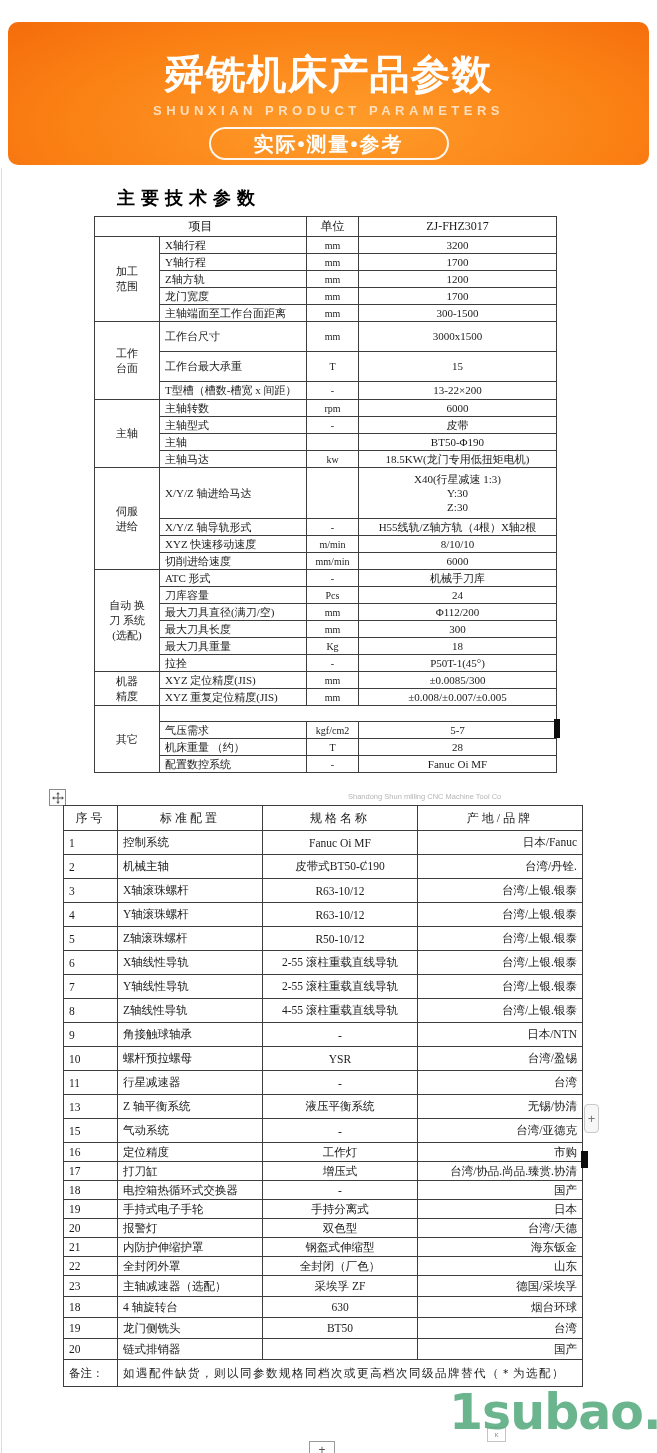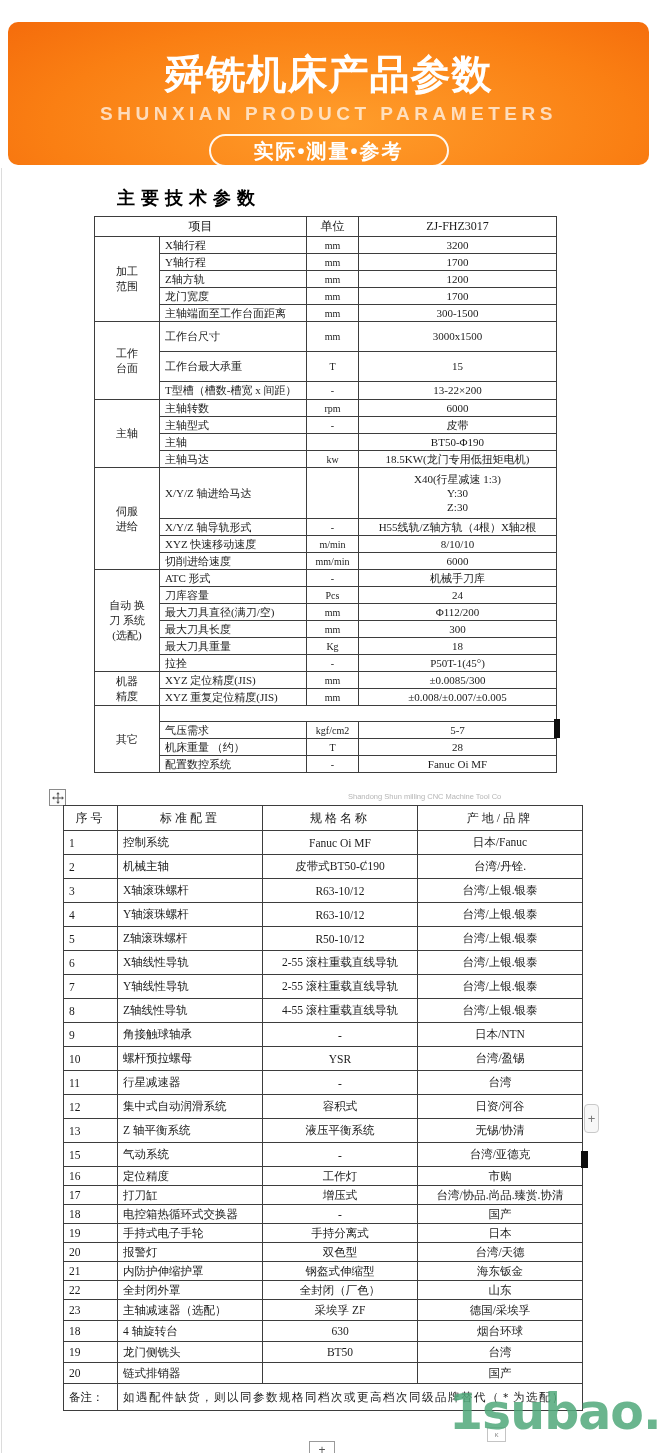--- a/index.html
+++ b/index.html
@@ -7,21 +7,21 @@
   body{position:relative;background:#ffffff;overflow:hidden;
        font-family:"Liberation Serif","DejaVu Serif",serif;color:#1b1b1b;}
 
   .page-edge{position:absolute;left:1px;top:168px;height:1285px;width:1px;background:#dcdcdc;}
 
   
   .banner{position:absolute;left:8px;top:22px;width:641px;height:143px;border-radius:10px;
           background:radial-gradient(95% 150% at 52% 72%, #ff9d2b 0%, #fa7f13 48%, #ee5704 100%);
           text-align:center;font-family:"Liberation Sans","DejaVu Sans",sans-serif;}
   .banner-title{padding-top:25px;font-size:40px;font-weight:bold;color:#ffffff;letter-spacing:1px;}
-  .banner-sub{margin-top:1px;font-size:19px;font-weight:bold;letter-spacing:4.5px;color:rgba(255,255,255,0.70);}
+  .banner-sub{margin-top:1px;font-size:13px;font-weight:bold;letter-spacing:4.5px;color:rgba(255,255,255,0.70);}
   .banner-badge{display:inline-block;margin-top:9px;width:240px;height:33px;line-height:30px;
           border:2px solid rgba(255,255,255,0.92);border-radius:17px;
           font-size:20px;font-weight:bold;color:#ffffff;letter-spacing:2px;}
 
   
   .sec-title{position:absolute;left:117px;top:186px;font-size:18px;font-weight:bold;
              letter-spacing:6px;color:#000;}
 
   
   table{border-collapse:collapse;table-layout:fixed;}
@@ -45,21 +45,21 @@
   .t2 td{padding:0 5px;}
   .t2 tr{height:24px;}
   .t2 tr.hd{height:25px;}
   .t2 tr.s{height:19px;}
   .t2 tr.m{height:21px;}
   .t2 tr.note{height:27px;}
   .t2 .hc{text-align:center;letter-spacing:3px;font-size:12px;}
   .t2 .c0{text-align:left;}
   .t2 .c1{text-align:left;}
   .t2 .c2{text-align:center;}
-  .t2 .c3{text-align:center;}
+  .t2 .c3{text-align:right;}
   .t2 .note-txt{letter-spacing:1.5px;}
 
   
   .wm-co{position:absolute;left:348px;top:792px;font-size:7.5px;color:#b5b5b5;
          font-family:"Liberation Sans","DejaVu Sans",sans-serif;}
   .wm-site{position:absolute;left:449px;top:1384px;font-size:49px;font-weight:bold;
            color:rgba(80,168,122,0.85);letter-spacing:-1px;white-space:nowrap;z-index:20;
            font-family:"DejaVu Sans","Liberation Sans",sans-serif;}
 
   
@@ -342,26 +342,20 @@
         <td class="c2">YSR</td>
         <td class="c3">台湾/盈锡</td>
       </tr>
   <tr>
         <td class="c0">11</td>
         <td class="c1">行星减速器</td>
         <td class="c2">-</td>
         <td class="c3">台湾</td>
       </tr>
   <tr>
-        <td class="c0">12</td>
-        <td class="c1">集中式自动润滑系统</td>
-        <td class="c2">容积式</td>
-        <td class="c3">日资/河谷</td>
-      </tr>
-  <tr>
         <td class="c0">13</td>
         <td class="c1">Z 轴平衡系统</td>
         <td class="c2">液压平衡系统</td>
         <td class="c3">无锡/协清</td>
       </tr>
   <tr>
         <td class="c0">15</td>
         <td class="c1">气动系统</td>
         <td class="c2">-</td>
         <td class="c3">台湾/亚德克</td>

